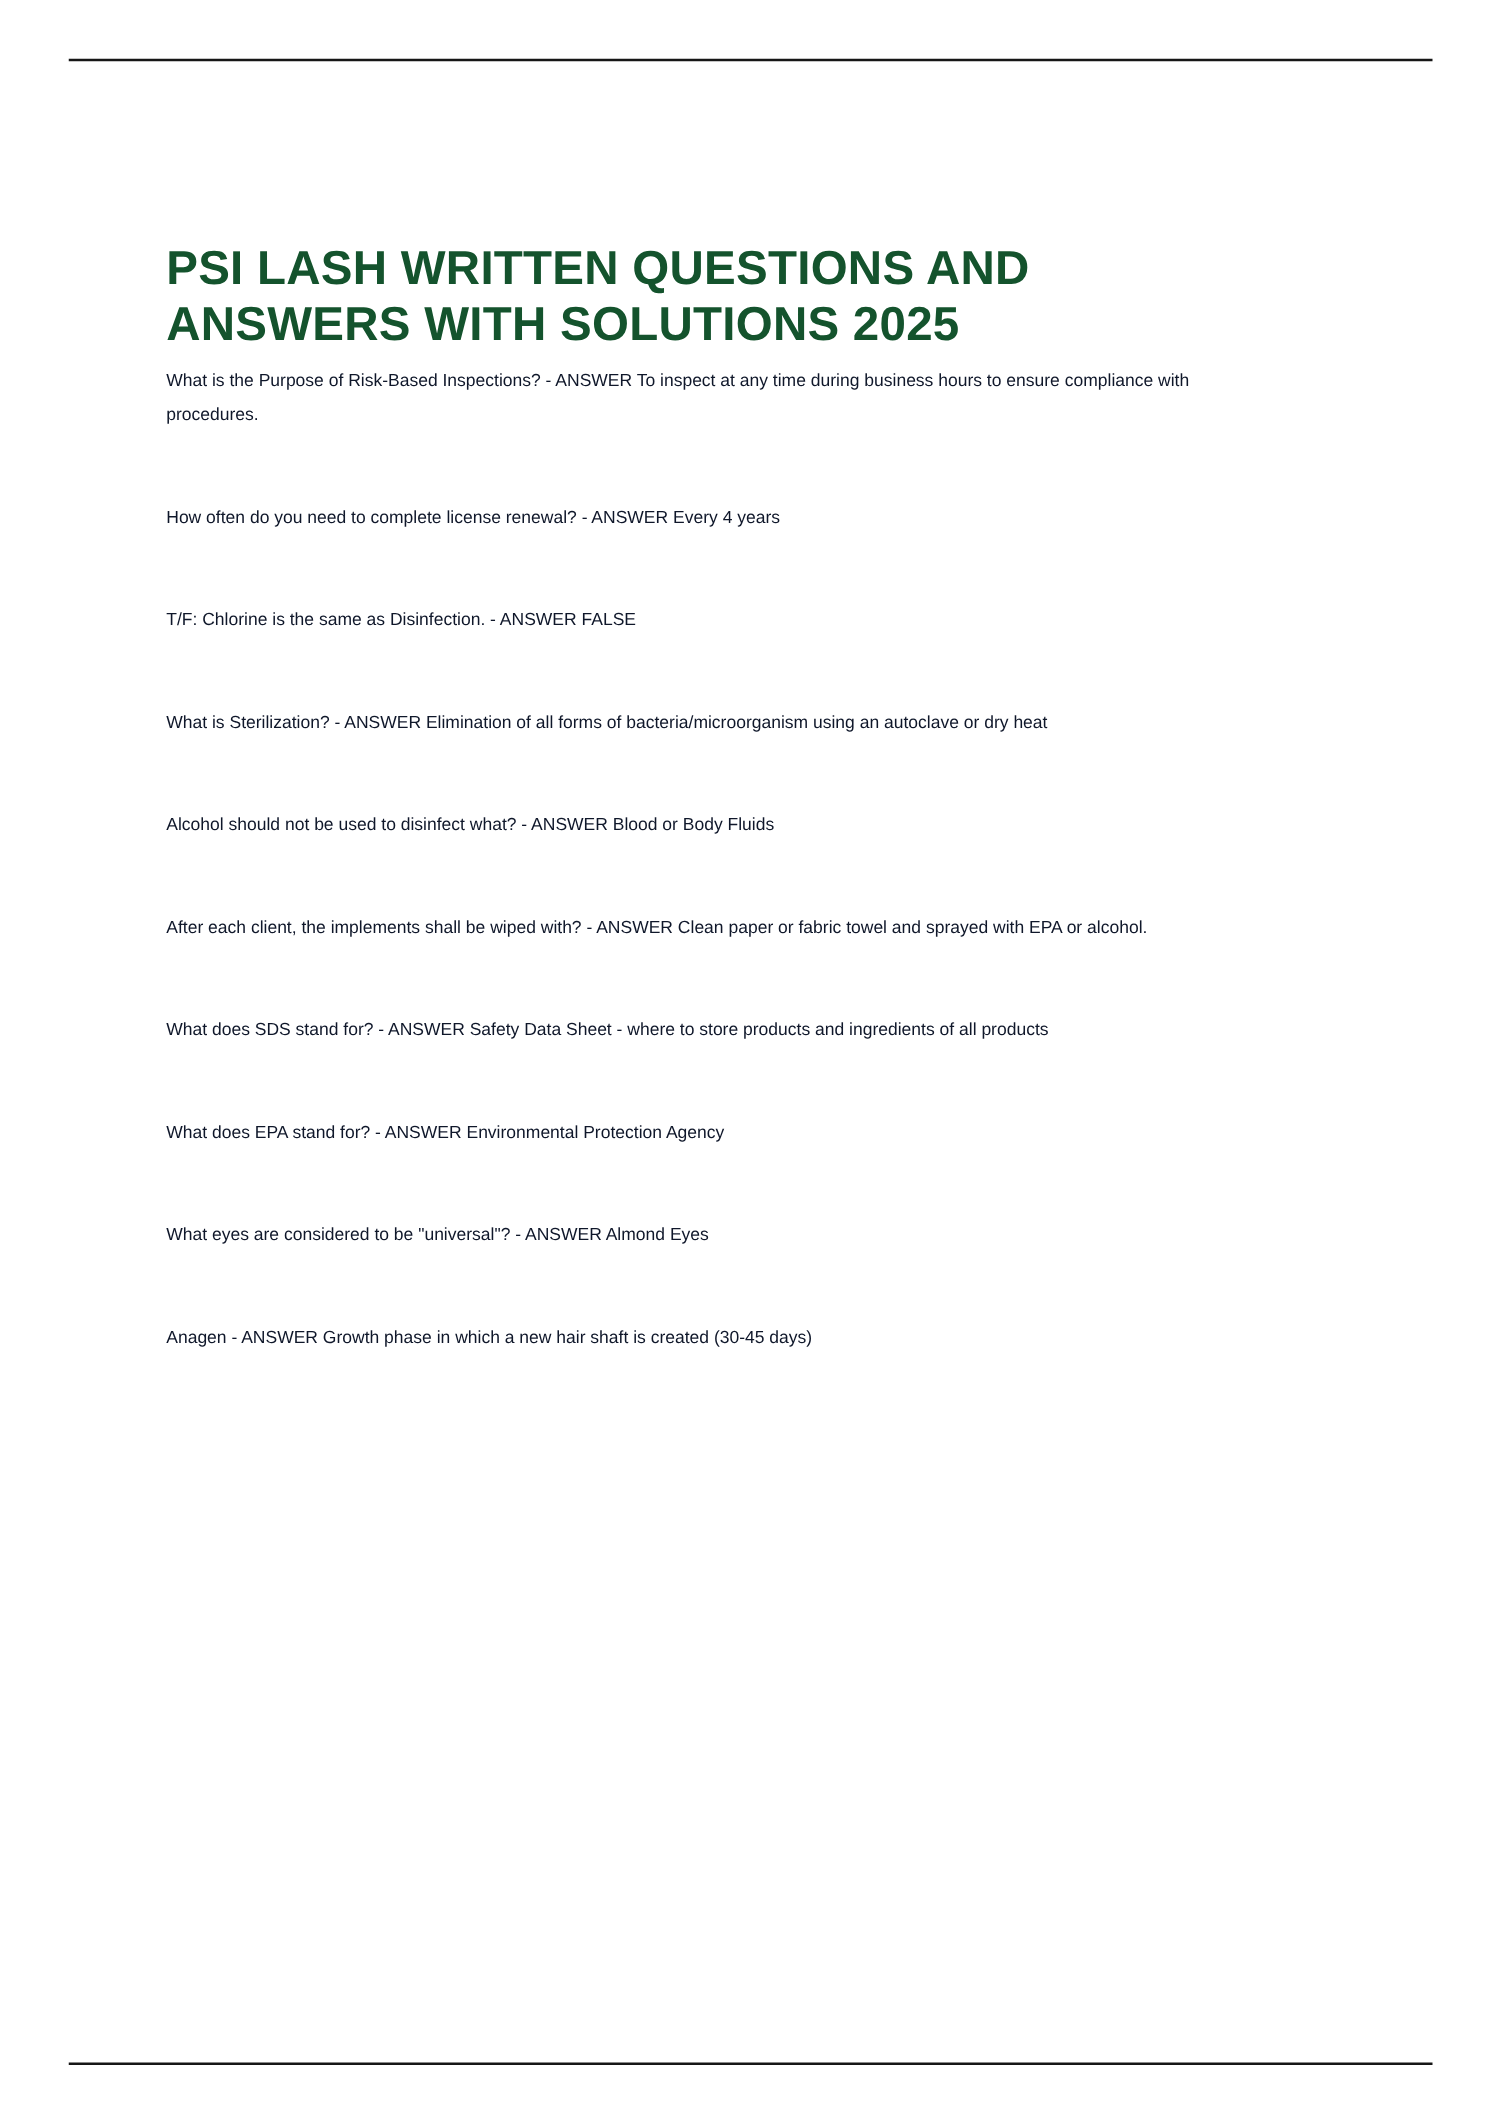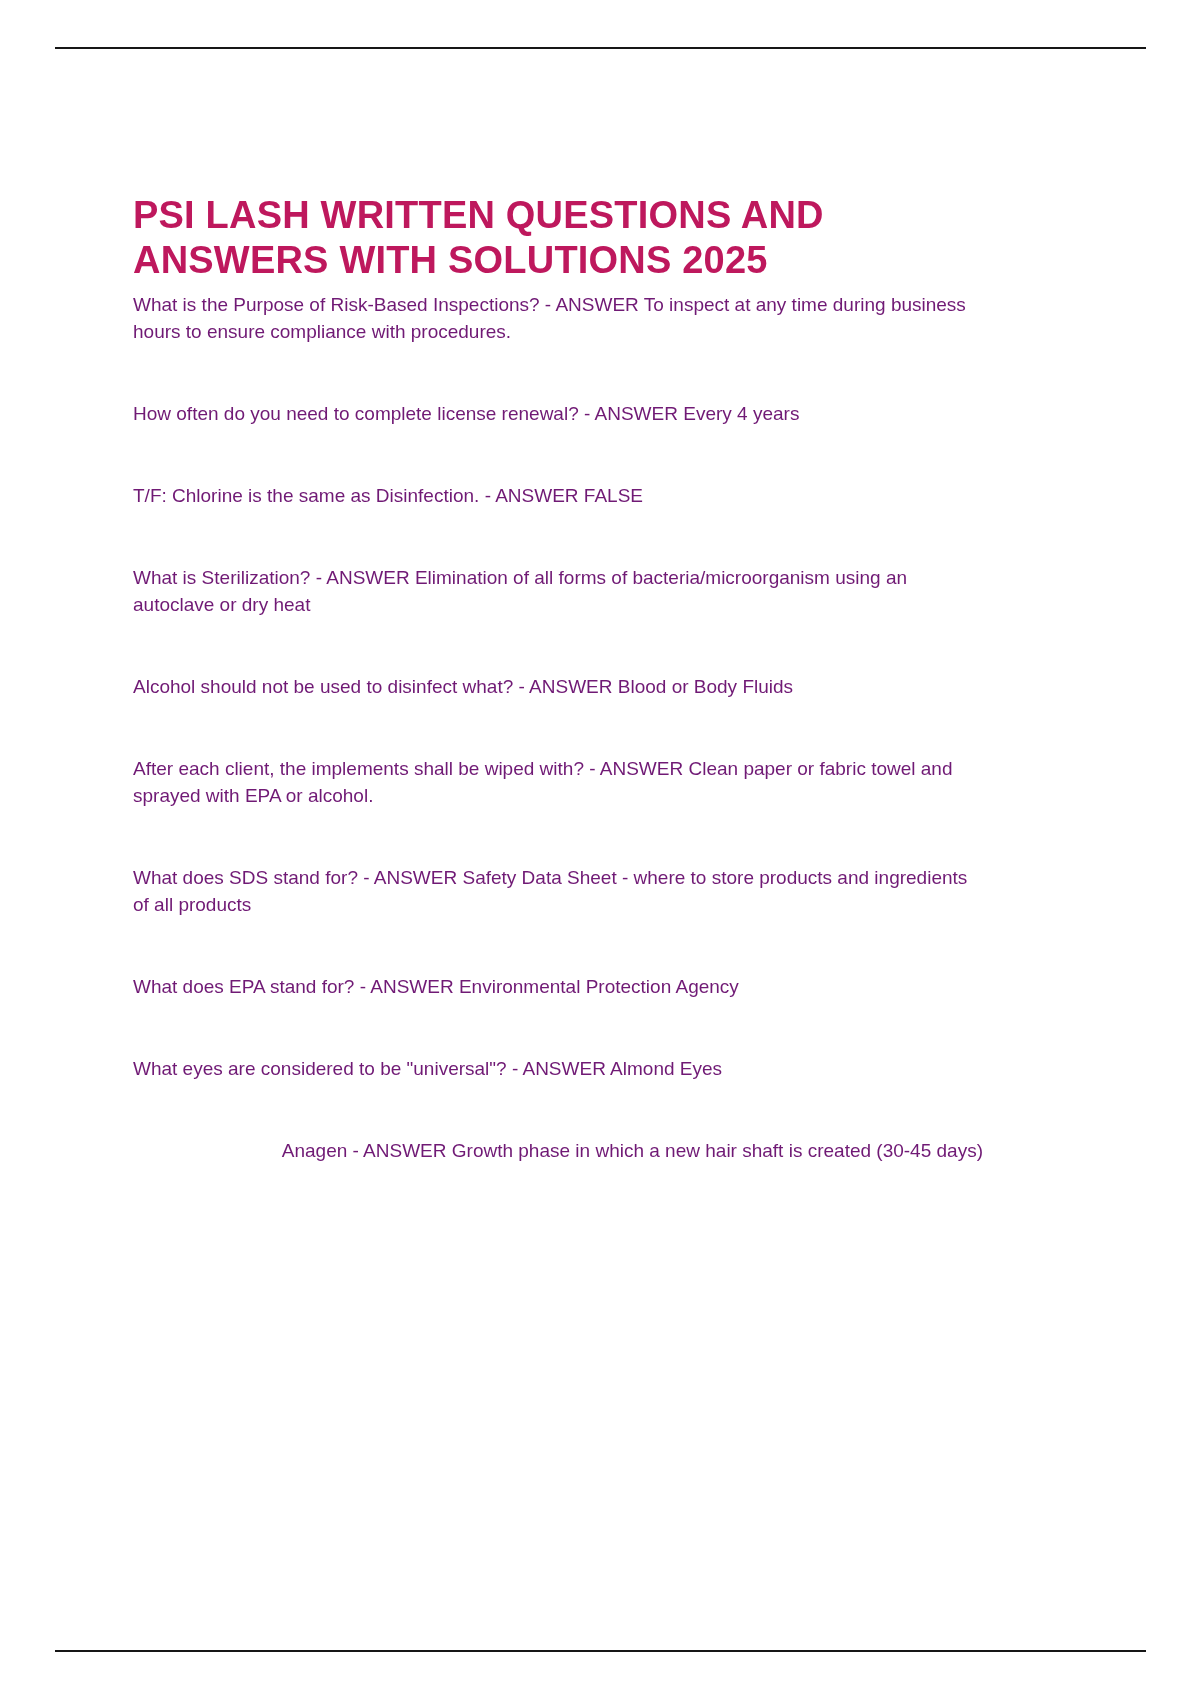--- a/index.html
+++ b/index.html
@@ -30,30 +30,30 @@
     position: absolute;
     left: 133px;
     top: 193px;
     width: 850px;
   }
   h1.doc-title {
     margin: 0 0 8px 0;
     font-size: 38px;
     line-height: 45px;
     font-weight: 700;
-    color: #be185d;
+    color: #14532d;
     letter-spacing: 0.2px;
   }
   p.qa {
     margin: 0 0 55px 0;
-    font-size: 19px;
+    font-size: 14px;
     line-height: 27px;
-    color: #701a75;
+    color: #0f172a;
   }
-  p.qa:last-child { margin-bottom: 0; text-align: right; }
+  p.qa:last-child { margin-bottom: 0; }
 </style>
 </head>
 <body>
 
 <div class="page">
   <div class="rule top"></div>
 
   <div class="content">
     <h1 class="doc-title">PSI LASH WRITTEN QUESTIONS AND ANSWERS WITH SOLUTIONS 2025</h1>
 

